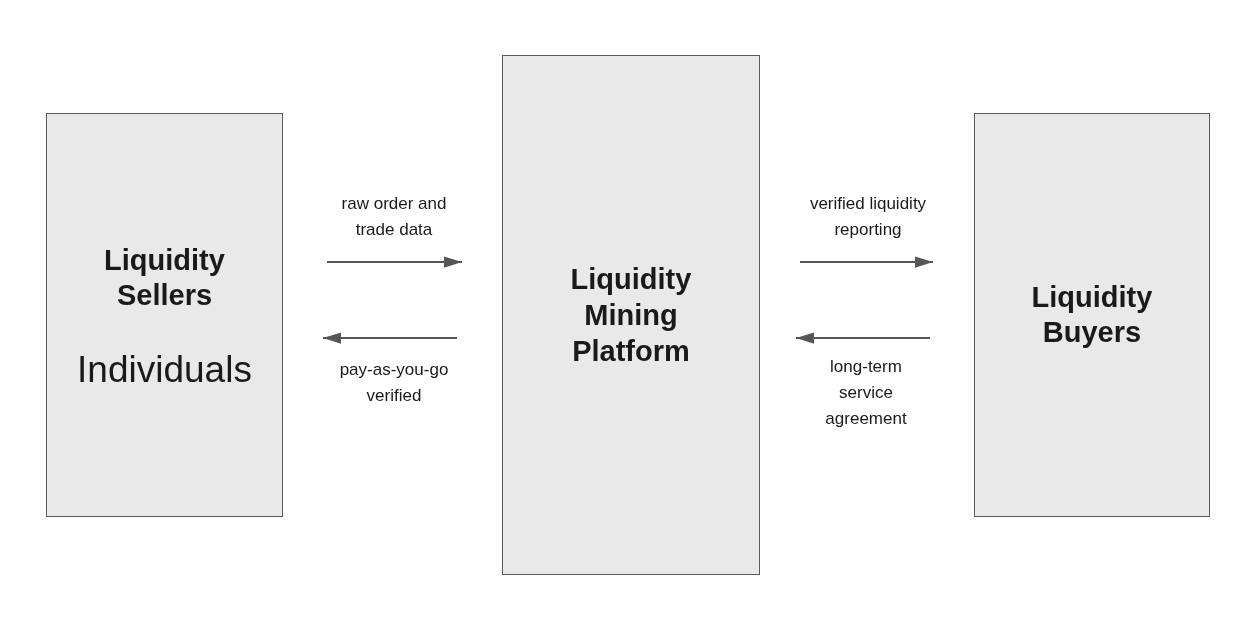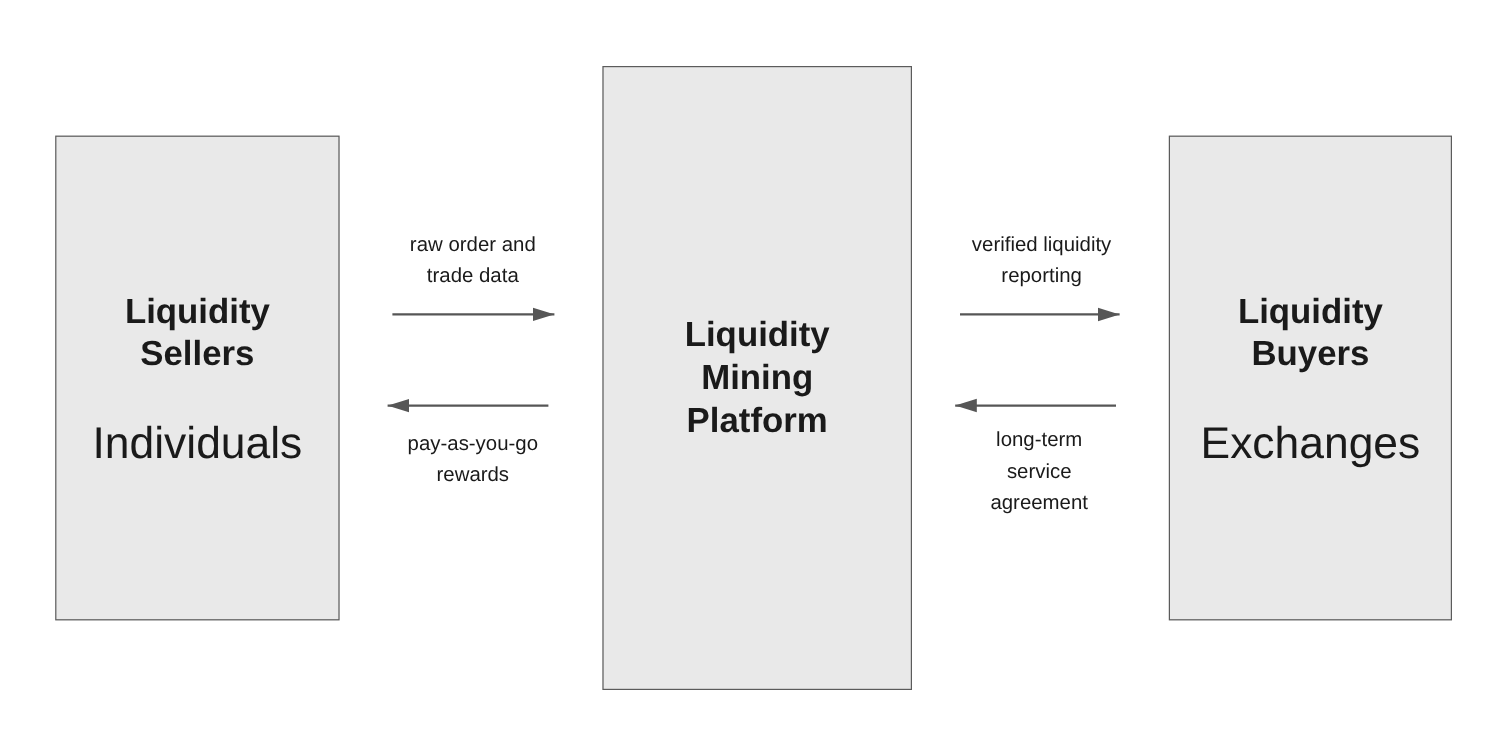--- a/index.html
+++ b/index.html
@@ -86,27 +86,26 @@
 
   <div class="box box-platform">
     <div class="box-title">Liquidity
 Mining
 Platform</div>
   </div>
 
   <div class="box box-buyers">
     <div class="box-title">Liquidity
 Buyers</div>
-    <div class="box-item">Exchanges</div>
   </div>
 
   <div class="flow-label label-raw-order">raw order and
 trade data</div>
   <div class="flow-label label-rewards">pay-as-you-go
-rewards</div>
+verified</div>
   <div class="flow-label label-agreement">long-term
 service
 agreement</div>
   <div class="flow-label label-verified">verified liquidity
 reporting</div>
 
   <svg class="arrows-layer" viewBox="0 0 1250 626" xmlns="http://www.w3.org/2000/svg">
     <defs>
       <marker id="arrowhead" viewBox="0 0 16 10" refX="16" refY="5" markerWidth="18" markerHeight="12" markerUnits="userSpaceOnUse" orient="auto">
         <path class="arrowhead-path" d="M0,0 L16,5 L0,10 Z"></path>

